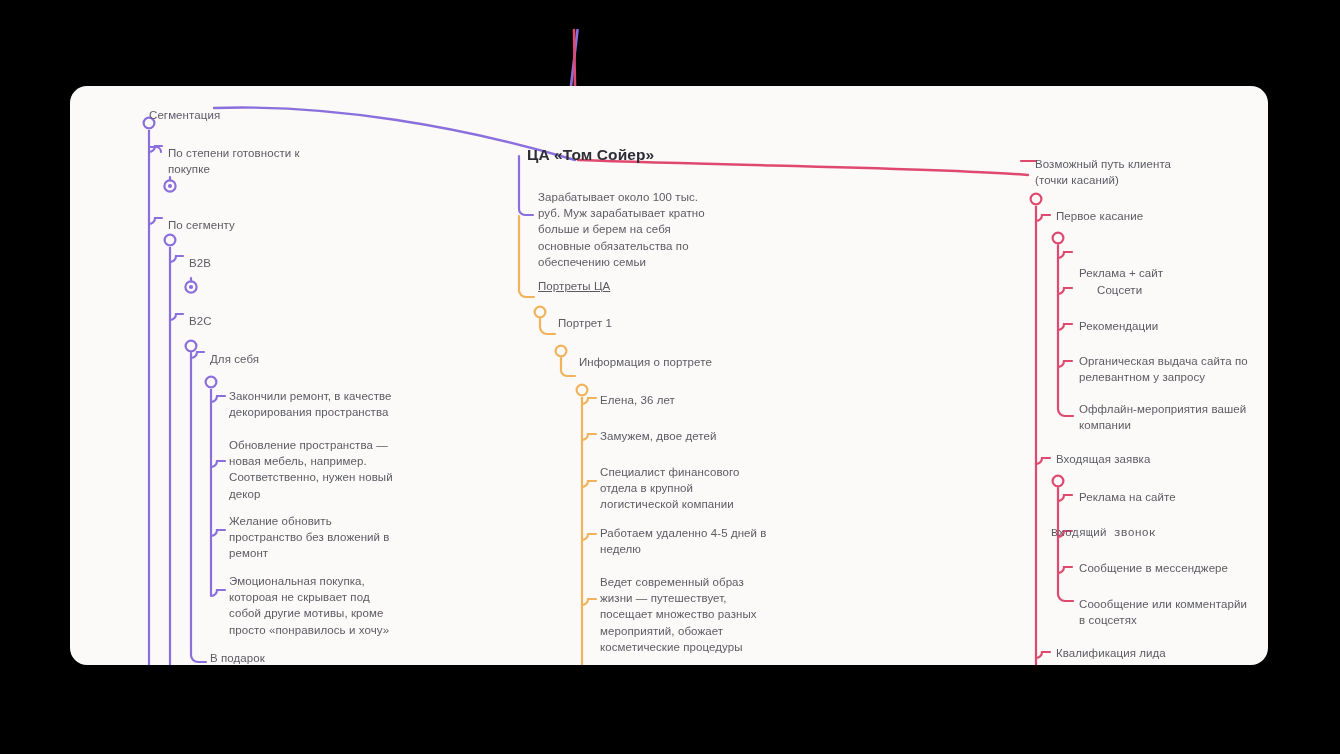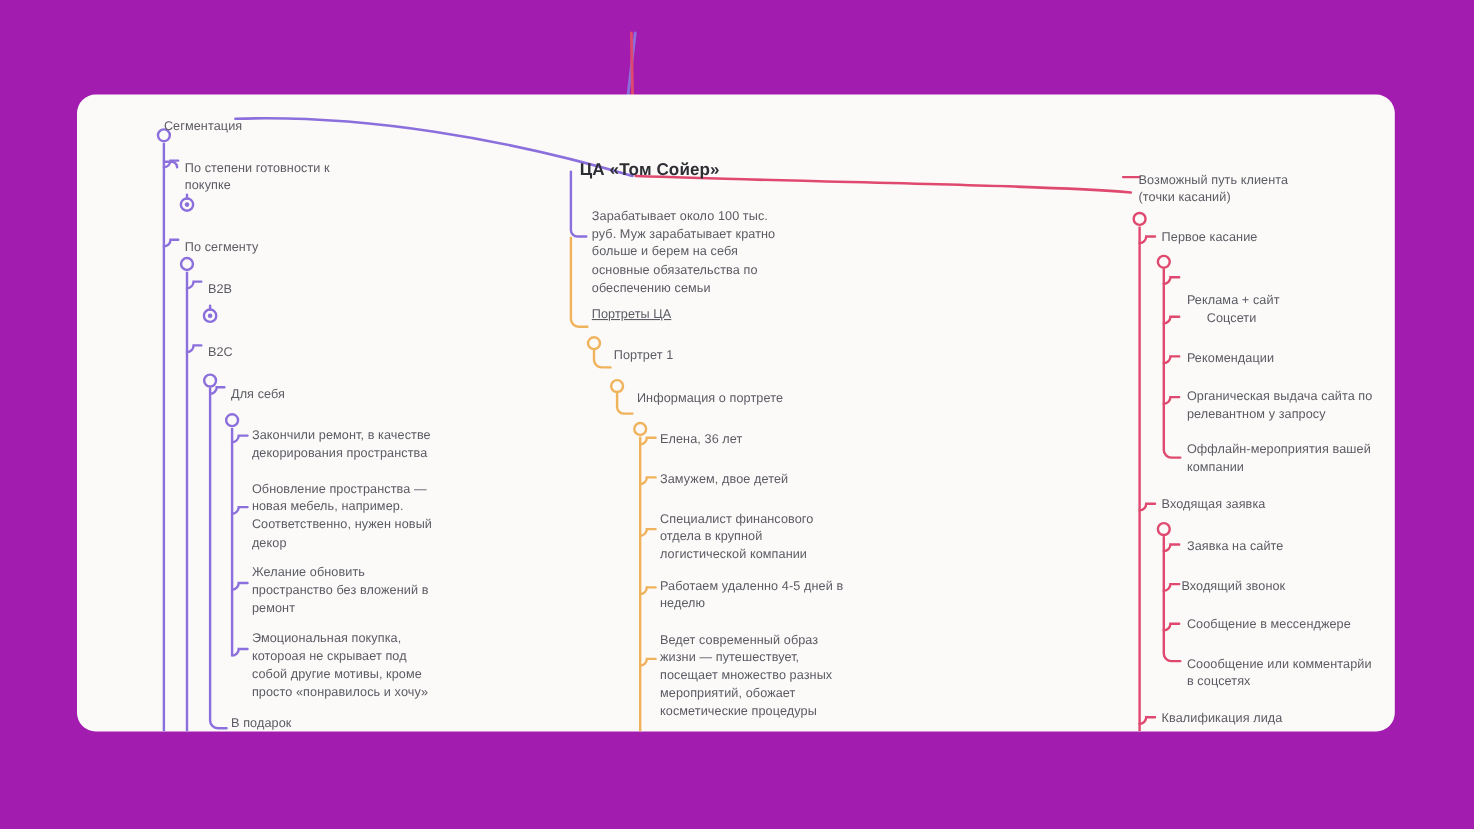--- a/index.html
+++ b/index.html
@@ -7,21 +7,21 @@
   html, body {
     margin: 0; padding: 0;
     width: 1340px; height: 754px;
     background: #15171d;
     font-family: "Liberation Sans", sans-serif;
     overflow: hidden;
   }
   #stage {
     position: relative;
     width: 1340px; height: 754px;
-    background: #a21caf;
+    background: #000000;
   }
   #card {
     position: absolute;
     left: 70px; top: 86px;
     width: 1198px; height: 579px;
     background: #fbfaf9;
     border-radius: 17px;
     overflow: hidden;
   }
   
@@ -193,22 +193,22 @@
 (точки касаний)</div>
         <div class="label" style="left: 986px; top: 122px;">Первое касание</div>
         <div class="label" style="left: 1009px; top: 160px; margin-top: 19px;">Реклама + сайт</div>
         <div class="label" style="left: 1027px; top: 196px;">Соцсети</div>
         <div class="label" style="left: 1009px; top: 232px;">Рекомендации</div>
         <div class="label" style="left: 1009px; top: 267px;">Органическая выдача сайта по
 релевантном у запросу</div>
         <div class="label" style="left: 1009px; top: 315px;">Оффлайн-мероприятия вашей
 компании</div>
         <div class="label" style="left: 986px; top: 365px;">Входящая заявка</div>
-        <div class="label" style="left: 1009px; top: 403px;">Заявка на сайте</div>
-        <div class="label" style="left: 1004px; top: 439px;">Входящий звонок</div>
+        <div class="label" style="left: 1009px; top: 403px;">Реклама на сайте</div>
+        <div class="label" style="left: 981px; top: 439px; font-family: Liberation Mono, monospace;">Входящий звонок</div>
         <div class="label" style="left: 1009px; top: 474px;">Сообщение в мессенджере</div>
         <div class="label" style="left: 1009px; top: 510px;">Сооoбщение или комментарйи
 в соцсетях</div>
         <div class="label" style="left: 986px; top: 559px;">Квалификация лида</div>
       </div>
 
   </div>
 </div>
 
 </body></html>

